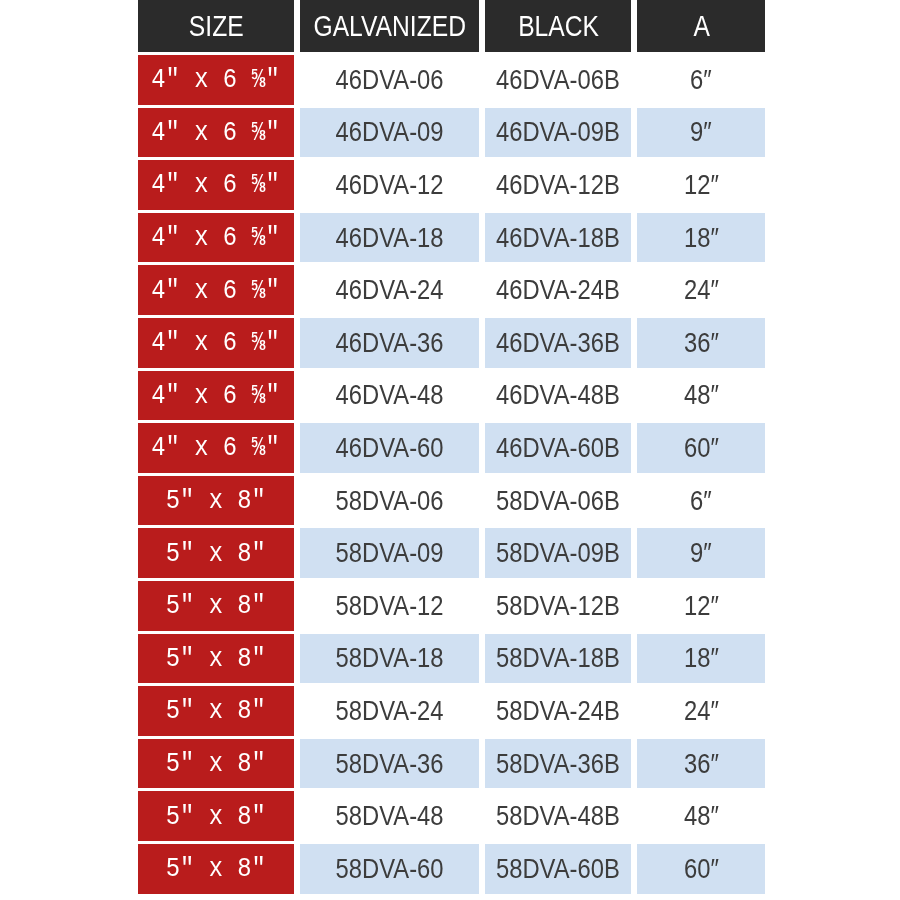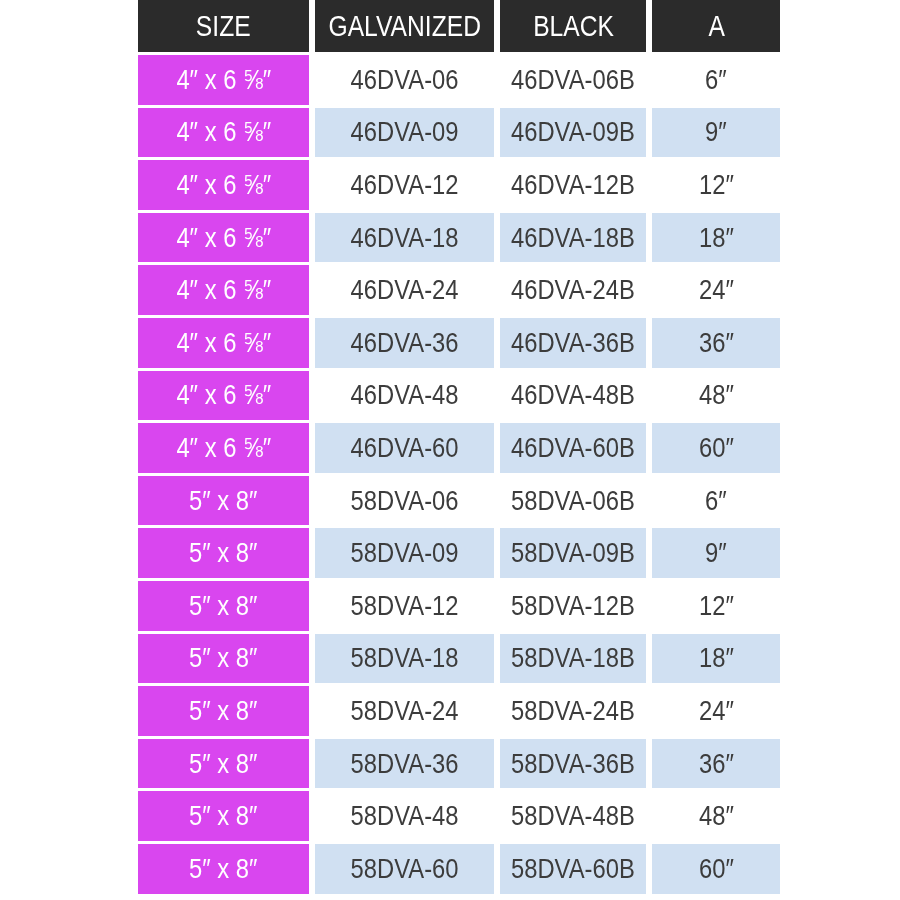--- a/index.html
+++ b/index.html
@@ -32,27 +32,28 @@
     color: #ffffff;
     height: 52px;
     font-size: 29px;
     font-weight: normal;
   }
   td {
     height: 49.6px;
     font-size: 28px;
     color: #3C3C3C;
   }
-  th.col-size, td.col-size { width: 171px; }
+  th.col-size, td.col-size { width: 156px; }
   th.col-galvanized, td.col-galvanized { width: 160px; margin-left: 36px; }
   th.col-black, td.col-black { width: 139px; }
   th.col-a, td.col-a { width: 128px; }
   td.col-size {
-    background: #d946ef;
+    background: #b91c1c;
     color: #ffffff;
+    font-family: Liberation Mono, monospace;
   }
   tr.row-plain td.col-galvanized,
   tr.row-plain td.col-black,
   tr.row-plain td.col-a { background: #ffffff; }
   tr.row-alt td.col-galvanized,
   tr.row-alt td.col-black,
   tr.row-alt td.col-a { background: #D0E0F2; }
   .cell-text {
     display: inline-block;
     transform: scaleX(0.85);

